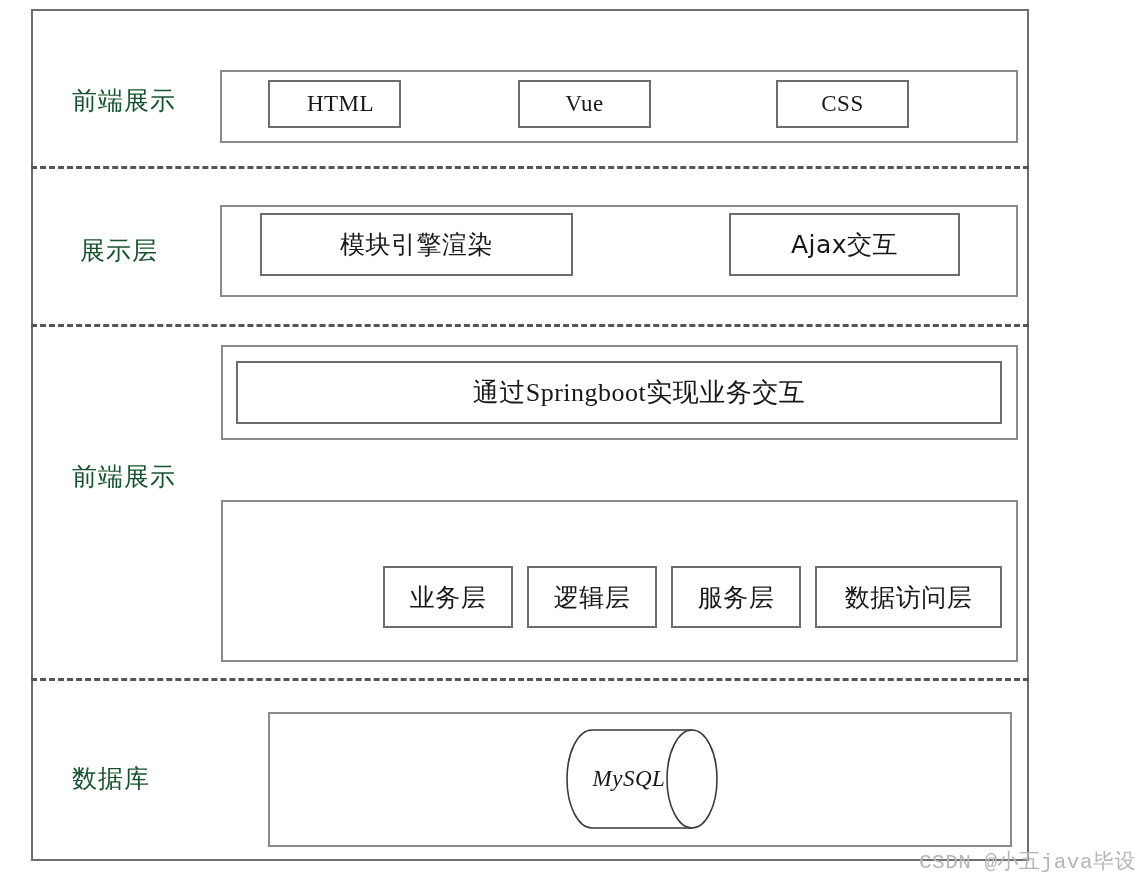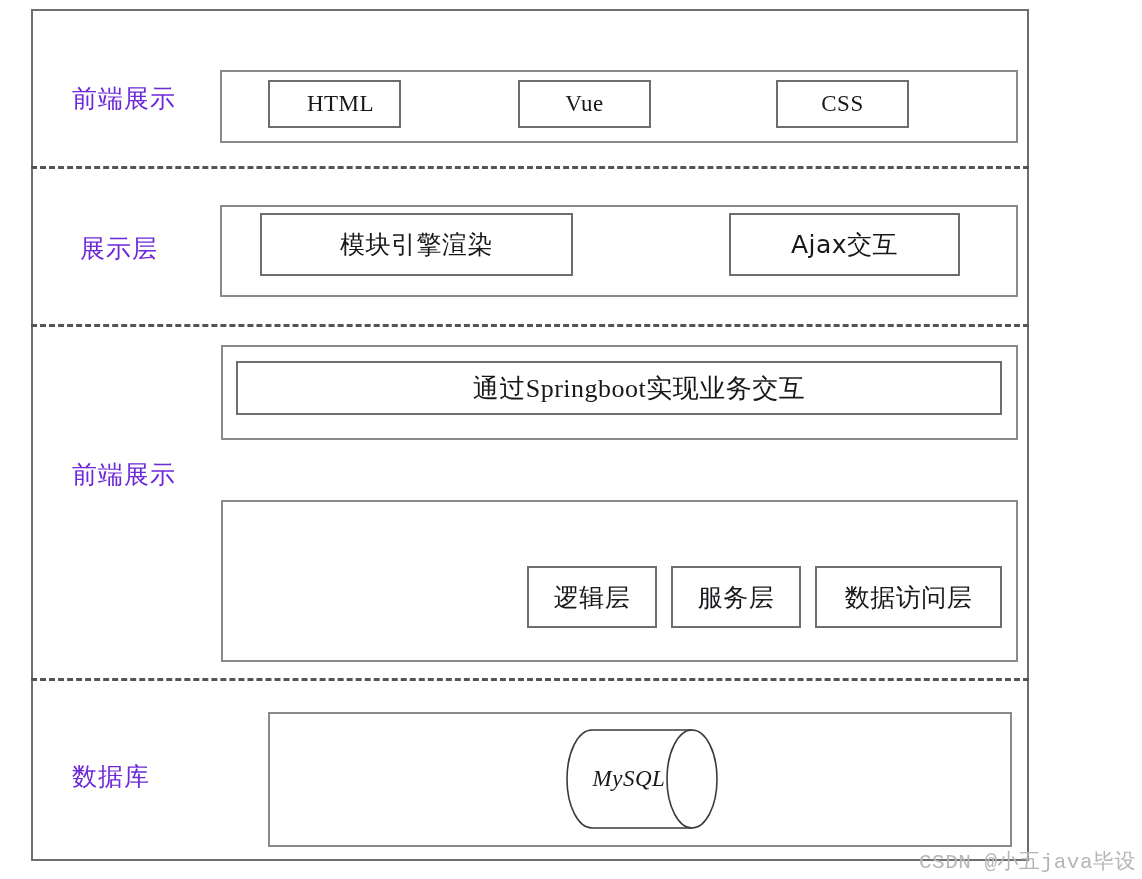--- a/index.html
+++ b/index.html
@@ -39,23 +39,23 @@
     height: 0;
     border-top: 3px dashed #555555;
   }
 
   
   .row-label {
     position: absolute;
     font-size: 25px;
     line-height: 1.1;
     letter-spacing: 1px;
-    color: #6d28d9;
+    color: #14532d;
     white-space: nowrap;
-    font-family: Liberation Mono, monospace;
+    font-family: Liberation Serif, serif;
   }
 
   
   .group-box {
     position: absolute;
     border: 2px solid #8a8a8a;
     box-sizing: border-box;
     background: #ffffff;
   }
 
@@ -161,27 +161,30 @@
   <div class="node-box" style="left:729px; top:213px; width:231px; height:63px;">
     <span class="node-label cjk">Ajax交互</span>
   </div>
 
   <div class="layer-divider" style="top:324px;"></div>
 
   <div class="row-label" style="left:72px; top:463px;">前端展示</div>
 
   <div class="group-box" style="left:221px; top:345px; width:797px; height:95px;"></div>
 
-  <div class="node-box" style="left:236px; top:361px; width:766px; height:54px;padding-left:40px;">
+  <div class="node-box" style="left:236px; top:361px; width:766px; height:63px;padding-left:40px;">
     <span class="node-label wide">通过Springboot实现业务交互</span>
   </div>
 
   <div class="group-box" style="left:221px; top:500px; width:797px; height:162px;"></div>
 
 
+  <div class="node-box" style="left:383px; top:566px; width:130px; height:62px;">
+    <span class="node-label cjk">业务层</span>
+  </div>
 
   <div class="node-box" style="left:527px; top:566px; width:130px; height:62px;">
     <span class="node-label cjk">逻辑层</span>
   </div>
 
   <div class="node-box" style="left:671px; top:566px; width:130px; height:62px;">
     <span class="node-label cjk">服务层</span>
   </div>
 
   <div class="node-box" style="left:815px; top:566px; width:187px; height:62px;">

